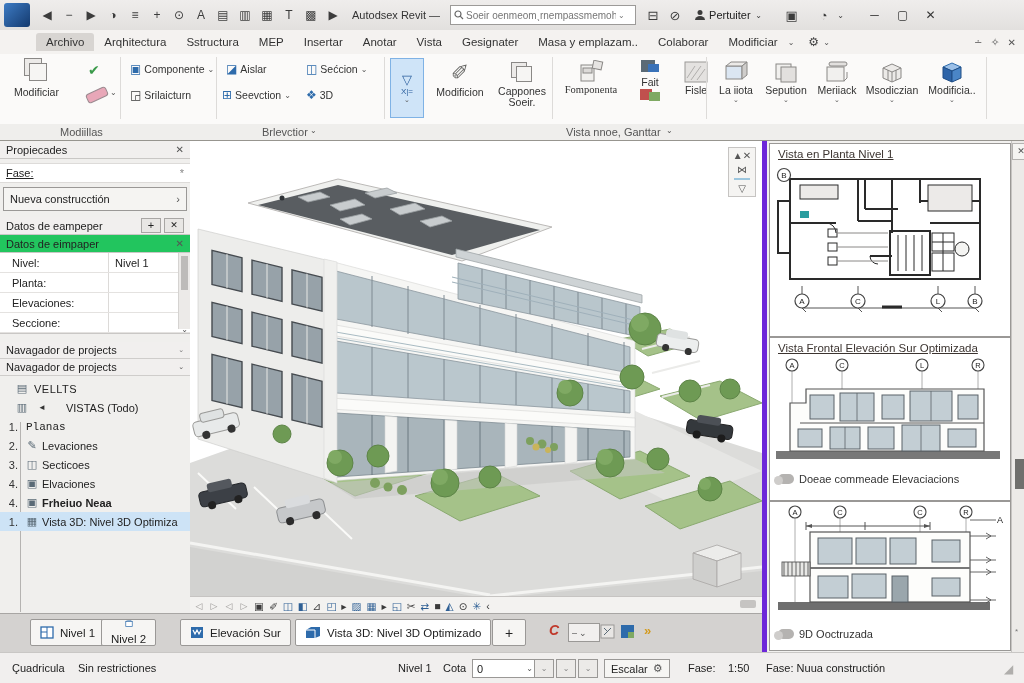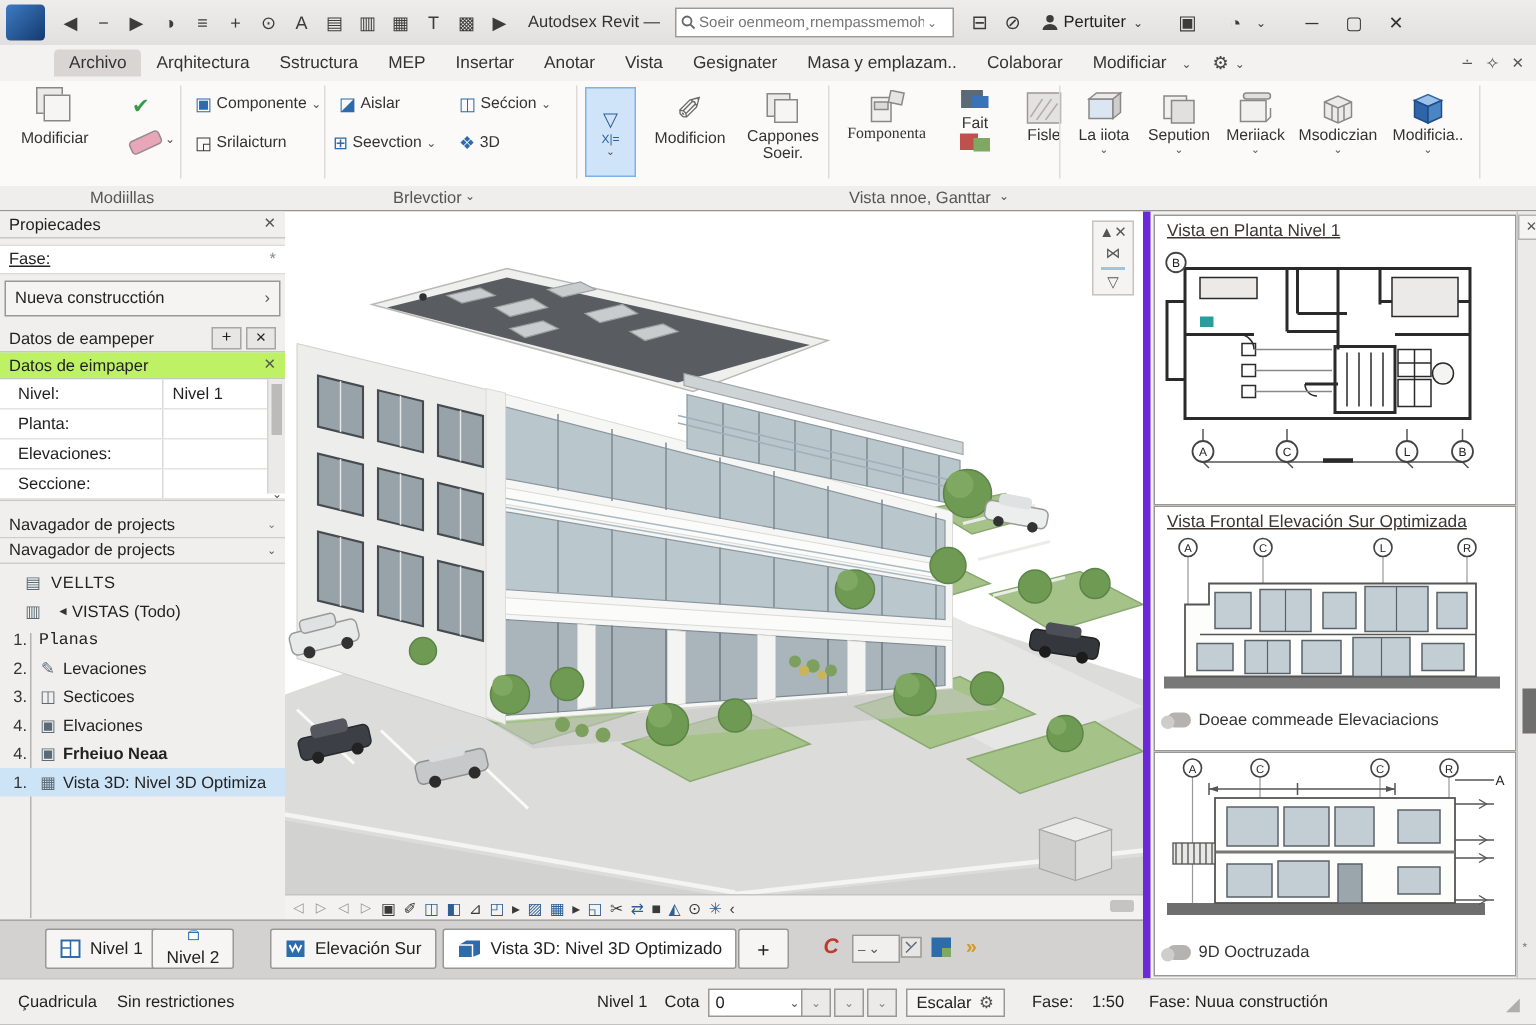--- a/index.html
+++ b/index.html
@@ -30,21 +30,21 @@
   .ribitem{position:absolute;display:flex;align-items:center;gap:3px;font-size:10.5px;color:#333;white-space:nowrap;}
   .ribic{font-size:12px;}
   .vbtn{position:absolute;display:flex;flex-direction:column;align-items:center;font-size:10.5px;color:#333;}
   .cubeic{width:26px;height:24px;}
   
   #main{left:0;top:140px;width:1024px;height:512px;background:#f0efed;border-top:1px solid #97958f;}
   
   #leftpanel{left:0;top:0;width:190px;height:472px;background:#f0efed;border-right:1px solid #b5b3b1;}
   .phead{height:17px;background:#f1efee;border-bottom:1px solid #c9c7c5;display:flex;align-items:center;padding:0 6px;color:#222;}
   .phead .x{margin-left:auto;color:#555;font-size:10px;}
-  .grayhead{background:#bef264;}
+  .grayhead{background:#22c55e;}
   .prow{display:flex;align-items:center;padding:0 6px;height:18px;background:#fff;border-bottom:1px solid #dddbd9;}
   .combo{margin:4px 3px;height:22px;border:1px solid #9a9896;background:#f5f4f2;display:flex;align-items:center;padding:0 6px;color:#222;}
   .tbl{background:#fff;border-bottom:1px solid #c9c7c5;position:relative;}
   .trow{display:flex;height:19px;align-items:center;border-bottom:1px solid #e4e2e0;}
   .trow .lab{width:96px;padding-left:12px;color:#222;}
   .trow .val{flex:1;border-left:1px solid #dcdad8;padding-left:6px;height:100%;display:flex;align-items:center;}
   .scrollv{position:absolute;right:0;top:0;width:11px;height:76px;background:#eceae8;border-left:1px solid #d5d3d1;}
   .scrollv .th{position:absolute;left:2px;top:3px;width:7px;height:34px;background:#bdbbb9;}
   .navbar{height:16px;background:#f1efee;border-bottom:1px solid #cfcdcb;display:flex;align-items:center;padding:0 6px;color:#222;}
   .tree{position:relative;padding-top:3px;}
@@ -349,21 +349,21 @@
       </div>
       <div class="tree">
         <div style="position:absolute;left:20px;top:46px;width:1px;height:190px;background:#b5b3b1;"></div>
         <div class="titem">
           <span class="tic graytic" style="margin-left:14px;">▤</span>
           <span style="margin-left:4px;letter-spacing:0.5px;">VELLTS</span>
         </div>
         <div class="titem">
           <span class="tic graytic" style="margin-left:14px;">▥</span>
           <span style="margin-left:8px;font-size:8px;color:#333;">◄</span>
-          <span style="margin-left:2px;">VISTAS (Todo)</span>
+          <span style="margin-left:20px;">VISTAS (Todo)</span>
         </div>
         <div class="titem">
           <span class="num">1.</span>
           <span style="margin-left:2px;font-family:Liberation Mono, monospace;">Planas</span>
         </div>
         <div class="titem">
           <span class="num">2.</span>
           <span class="tic graytic">✎</span>
           <span style="margin-left:2px;">Levaciones</span>
         </div>

